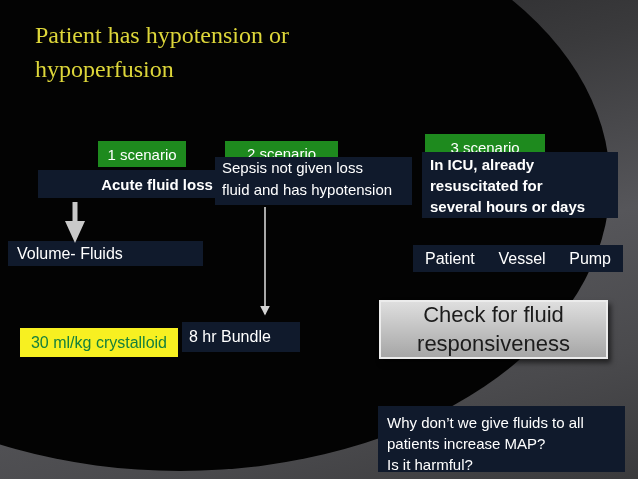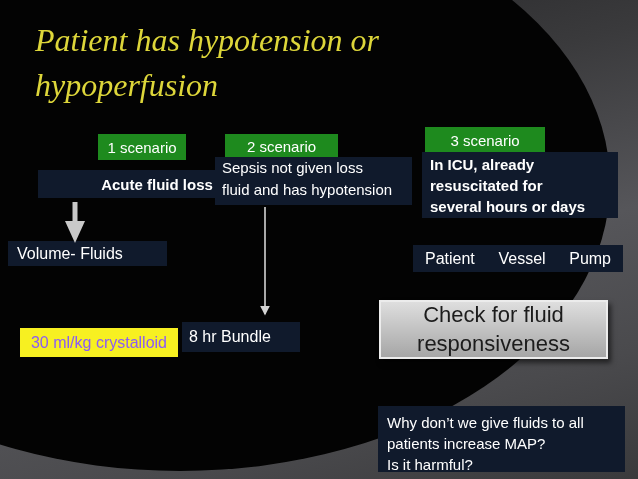--- a/index.html
+++ b/index.html
@@ -12,55 +12,54 @@
   }
   .bg-circle {
     position:absolute; left:-250px; top:-105px;
     width:860px; height:576px;
     border-radius:50%;
     background:#030303;
   }
   .title {
     position:absolute; left:35px; top:18px; width:440px;
     font-family:"Liberation Serif", serif;
-    font-size:32px; line-height:1.42;
+    font-size:24px; line-height:1.42;
     color:#ddd63a;
-    font-style:italic;
   }
   .tag {
     position:absolute;
     background:#1e8a1e; color:#ffffff;
     font-size:15px;
-    display:flex; align-items:center; justify-content:center;
+    display:flex; align-items:center; justify-content:center;margin-top:7px;
   }
   .navy {
     position:absolute;
     background:#101a2c; color:#ffffff;
     font-size:15px;
     white-space:pre-line;
     padding-left:48px;
   }
   .center { display:flex; align-items:center; justify-content:center; }
   .tag-1 { left:98px;  top:134px; width:88px;  height:26px; }
   .tag-2 { left:225px; top:134px; width:113px; height:25px; }
   .tag-3 { left:425px; top:127px; width:120px; height:26px; }
   .box-acute   { left:38px;  top:170px; width:142px; height:28px; font-weight:bold; }
   .box-sepsis  { left:215px; top:157px; width:197px; height:48px; padding-left:7px; line-height:1.45; box-sizing:border-box; }
   .box-icu     { left:422px; top:152px; width:196px; height:66px; padding:2px 0 0 8px; line-height:1.4; box-sizing:border-box; font-weight:bold; }
-  .box-volfluids { left:8px; top:241px; width:159px; height:25px; font-size:16px; line-height:25px; padding-left:9px; box-sizing:border-box; }
+  .box-volfluids { left:8px; top:241px; width:195px; height:25px; font-size:16px; line-height:25px; padding-left:9px; box-sizing:border-box; }
   .box-vvp {
     left:413px; top:245px; width:210px; height:27px;
     display:flex; align-items:center; justify-content:space-between;
     padding:0 12px; box-sizing:border-box; font-size:16px;
   }
   .box-bundle  { left:182px; top:322px; width:118px; height:30px; font-size:16px; line-height:30px; padding-left:7px; box-sizing:border-box; }
   .box-why     { left:378px; top:406px; width:247px; height:66px; padding:6px 0 0 9px; line-height:1.4; box-sizing:border-box; }
   .box-yellow {
     position:absolute; left:20px; top:328px; width:158px; height:29px;
-    background:#f7f021; color:#8b5cf6; font-size:16px;
+    background:#f7f021; color:#15803d; font-size:16px;
     display:flex; align-items:center; justify-content:center;
   }
   .box-check {
     position:absolute; left:379px; top:300px; width:229px; height:59px;
     background:linear-gradient(#dedede, #a6a6a6);
     border:2px solid #ececec;
     box-shadow:3px 4px 5px rgba(0,0,0,0.55);
     color:#1c1c1c; font-size:22px; line-height:1.28;
     display:flex; align-items:center; justify-content:center;
     text-align:center; white-space:pre-line; box-sizing:border-box;

